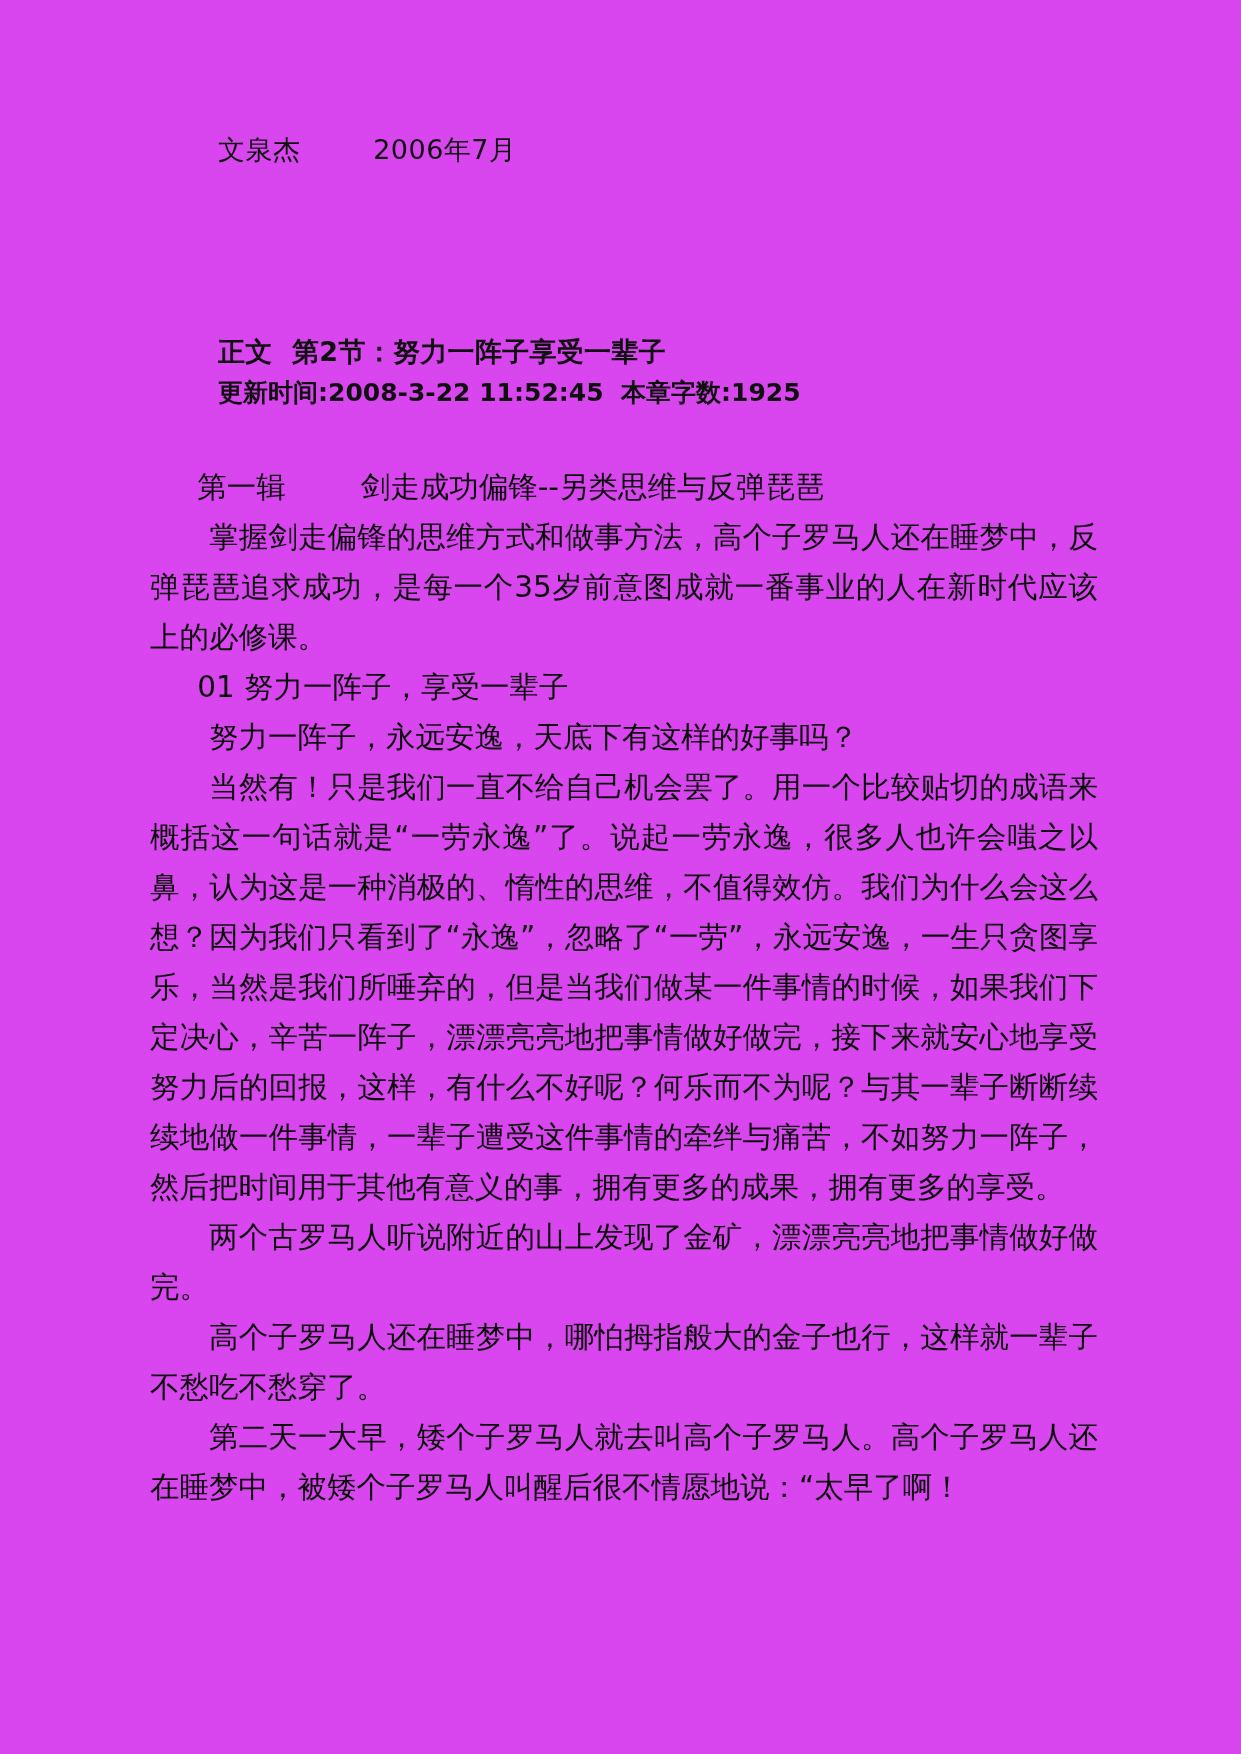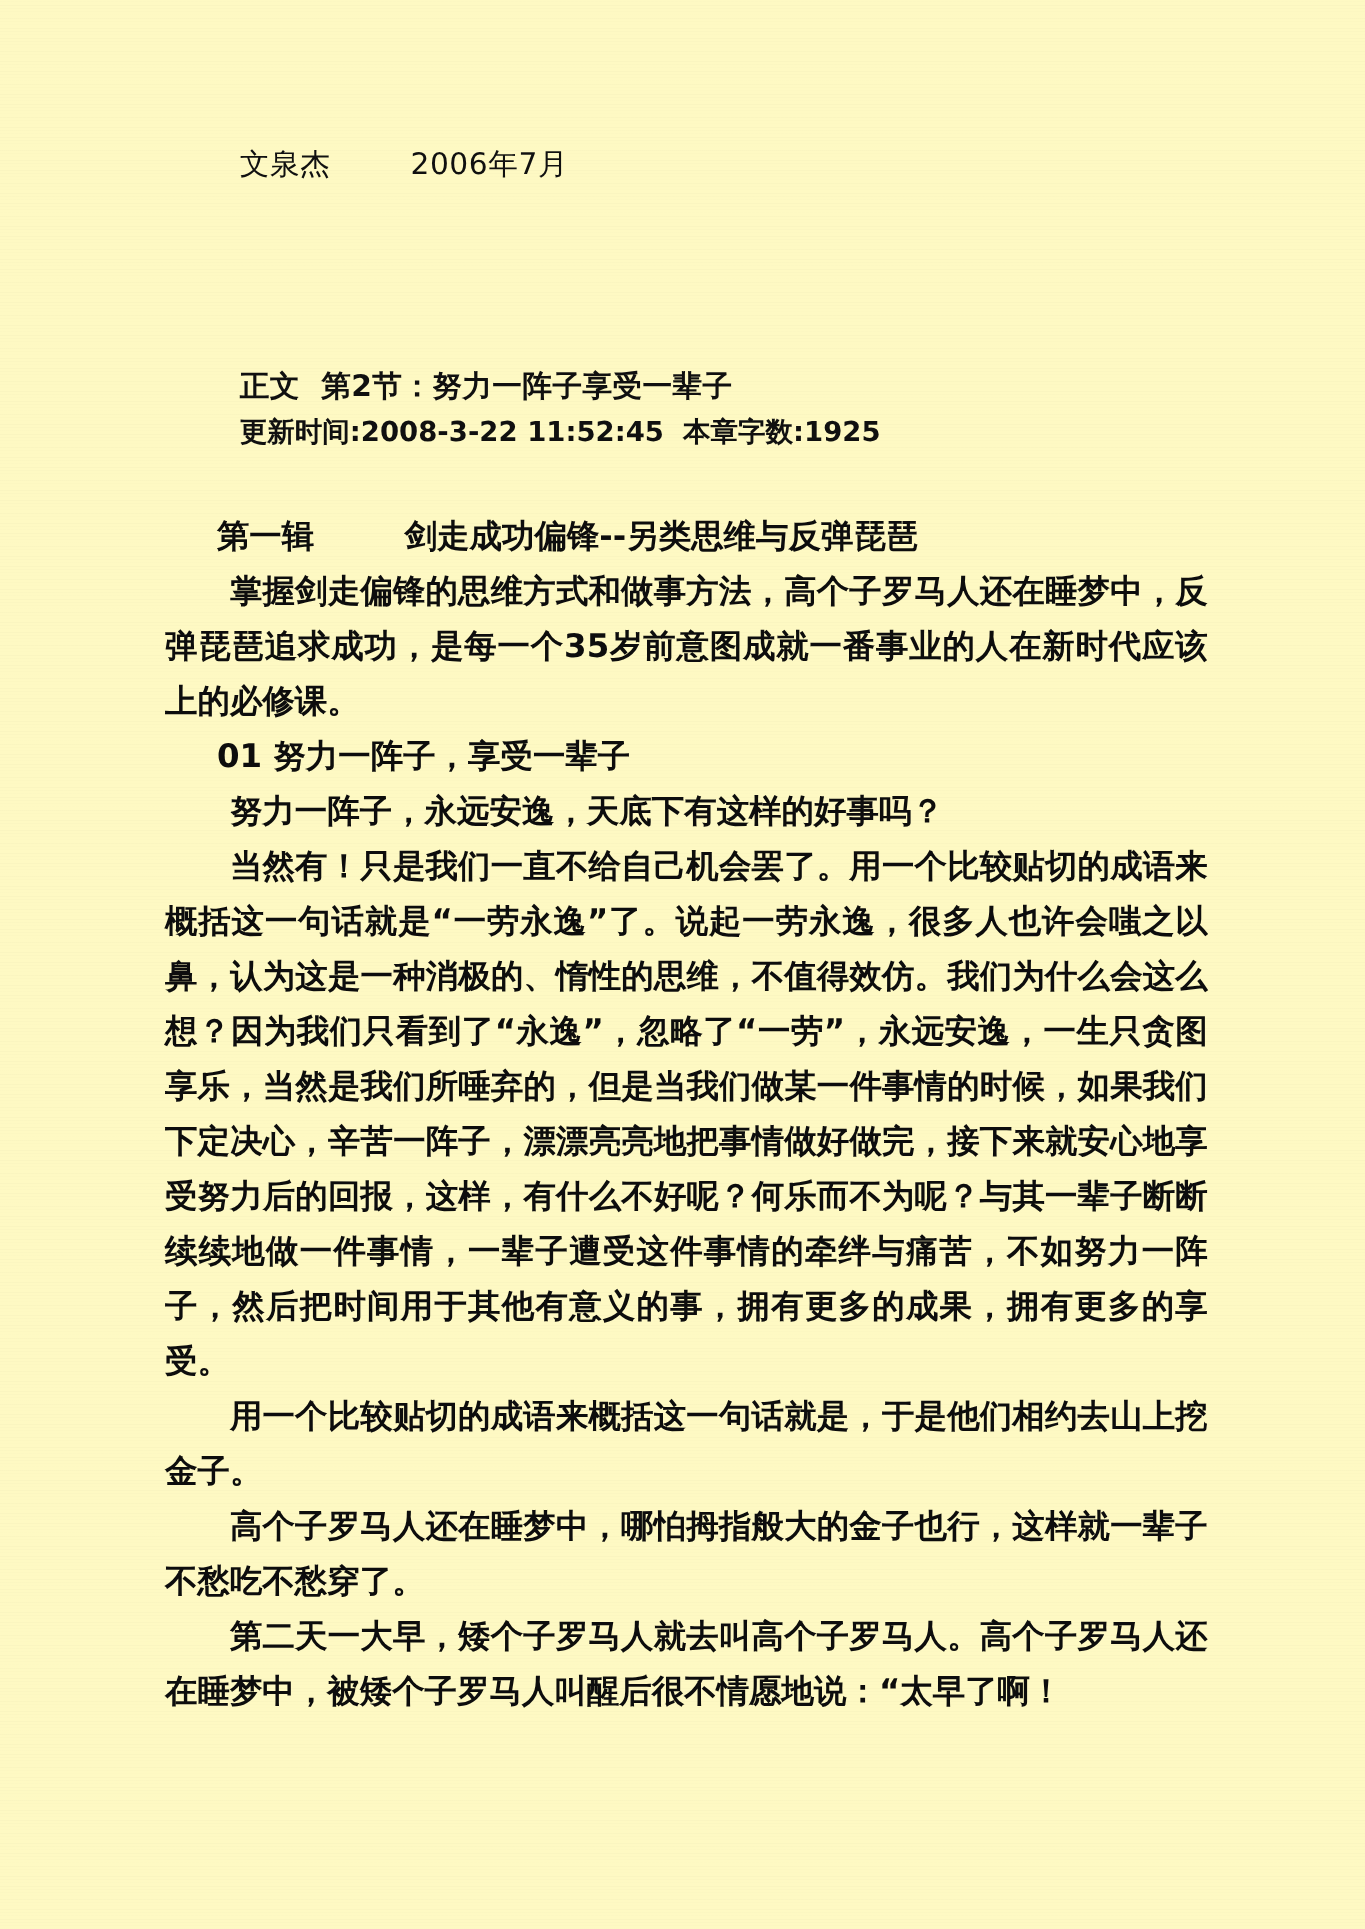--- a/index.html
+++ b/index.html
@@ -11,21 +11,21 @@
     width: 1241px;
     height: 1754px;
     font-family: "DejaVu Sans", "Liberation Sans", sans-serif;
     color: #111111;
     position: relative;
     overflow: hidden;
   }
   .page {
     position: absolute;
     inset: 0;
-    background: #fef9c3;
+    background: #d946ef;
   }
   
   .byline {
     position: absolute;
     left: 218px;
     top: 132px;
     font-size: 27px;
     line-height: 1.35;
     letter-spacing: 0.5px;
     white-space: pre;
@@ -54,21 +54,20 @@
   .body-block {
     position: absolute;
     left: 150px;
     top: 462px;
     width: 948px;
     font-size: 29.5px;
     line-height: 50px;
     color: #0d0d0d;
     text-align: justify;
     text-justify: inter-character;
-    font-weight: bold;
   }
   .para {
     margin: 0;
     text-indent: 2em;
     text-align: justify;
     text-justify: inter-character;
     word-break: break-all;
   }
   .para.heading-sec {
     text-indent: 1.6em;
@@ -104,21 +103,21 @@
     <p class="para heading-sec">第一辑        剑走成功偏锋--另类思维与反弹琵琶</p>
 
     <p class="para">掌握剑走偏锋的思维方式和做事方法，高个子罗马人还在睡梦中，反弹琵琶追求成功，是每一个35岁前意图成就一番事业的人在新时代应该上的必修课。</p>
 
     <p class="para tight">01  努力一阵子，享受一辈子</p>
 
     <p class="para">努力一阵子，永远安逸，天底下有这样的好事吗？</p>
 
     <p class="para">当然有！只是我们一直不给自己机会罢了。用一个比较贴切的成语来概括这一句话就是“一劳永逸”了。说起一劳永逸，很多人也许会嗤之以鼻，认为这是一种消极的、惰性的思维，不值得效仿。我们为什么会这么想？因为我们只看到了“永逸”，忽略了“一劳”，永远安逸，一生只贪图享乐，当然是我们所唾弃的，但是当我们做某一件事情的时候，如果我们下定决心，辛苦一阵子，漂漂亮亮地把事情做好做完，接下来就安心地享受努力后的回报，这样，有什么不好呢？何乐而不为呢？与其一辈子断断续续地做一件事情，一辈子遭受这件事情的牵绊与痛苦，不如努力一阵子，然后把时间用于其他有意义的事，拥有更多的成果，拥有更多的享受。</p>
 
-    <p class="para">用一个比较贴切的成语来概括这一句话就是，于是他们相约去山上挖金子。</p>
+    <p class="para">两个古罗马人听说附近的山上发现了金矿，漂漂亮亮地把事情做好做完。</p>
 
     <p class="para">高个子罗马人还在睡梦中，哪怕拇指般大的金子也行，这样就一辈子不愁吃不愁穿了。</p>
 
     <p class="para">第二天一大早，矮个子罗马人就去叫高个子罗马人。高个子罗马人还在睡梦中，被矮个子罗马人叫醒后很不情愿地说：“太早了啊！</p>
 
   </div>
 
   <div class="grain"></div>
 </div>
 

